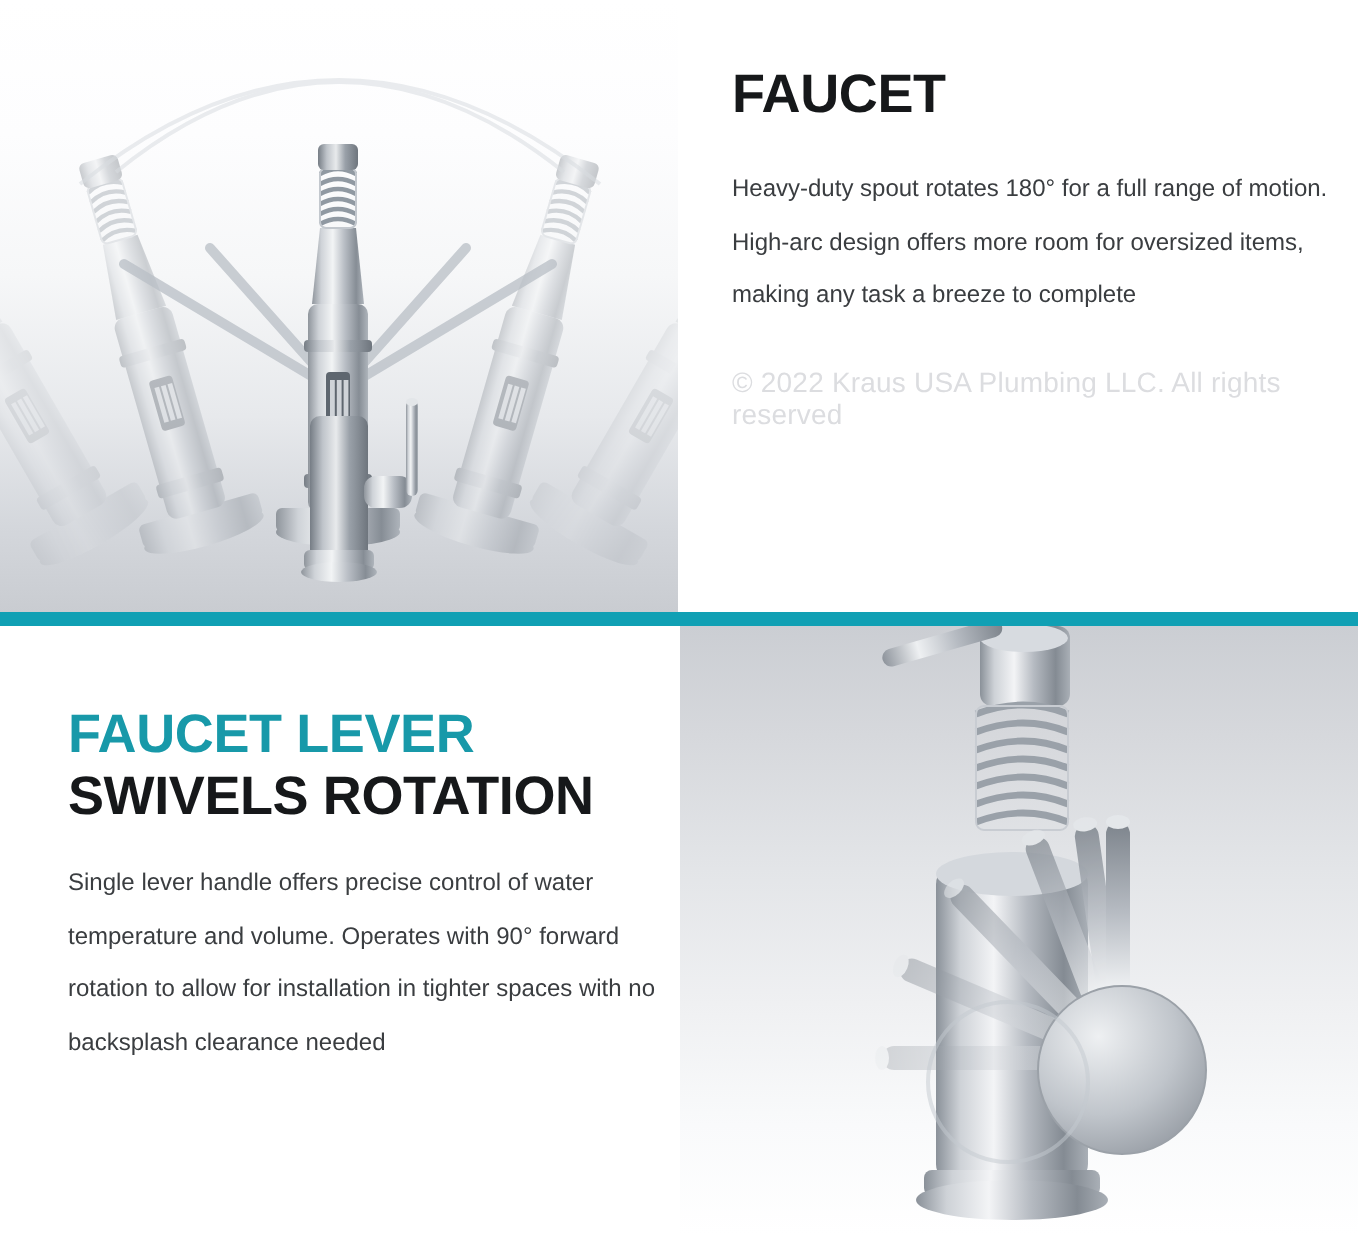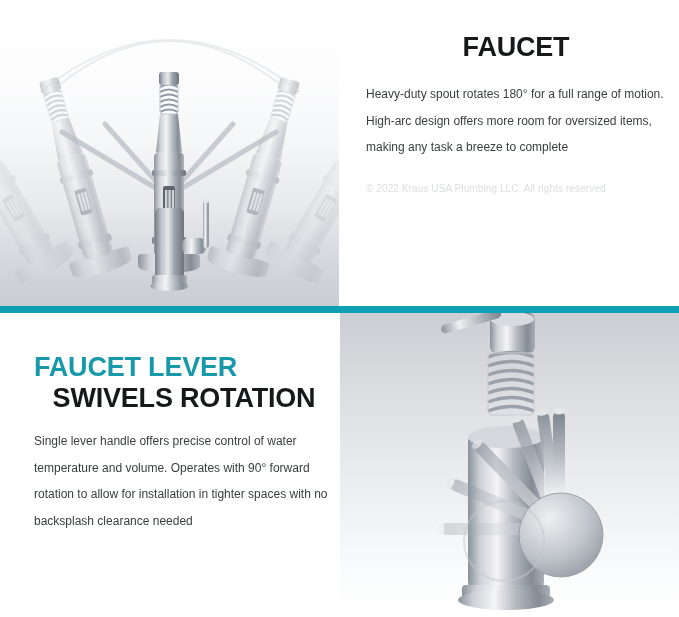--- a/index.html
+++ b/index.html
@@ -48,35 +48,35 @@
   .panel-tr { left:366px; top:32px; width:300px; }
   .panel-bl { left:34px;  top:352px; width:300px; }
 
   .head-line {
     font-size:27px;
     font-weight:bold;
     line-height:31px;
     letter-spacing:-0.2px;
     white-space:nowrap;
   }
-  .head-dark { color:#16181a;text-align:center; }
+  .head-dark { color:#16181a; }
   .head-teal { color:#1899a9; }
 
   .body-copy {
     margin-top:18px;
     font-size:12px;
     line-height:26.5px;
     color:#3a3d40;
     font-weight:normal;
   }
   .panel-bl .body-copy { margin-top:14px; }
 
   .copyright {
     margin-top:22px;
-    font-size:10px;
+    font-size:14px;
     color:#dcdde0;
     letter-spacing:0.1px;
   }
 
   
   .art { position:absolute; inset:0; }
   .art svg { display:block; width:100%; height:100%; }
 </style>
 </head>
 <body>

